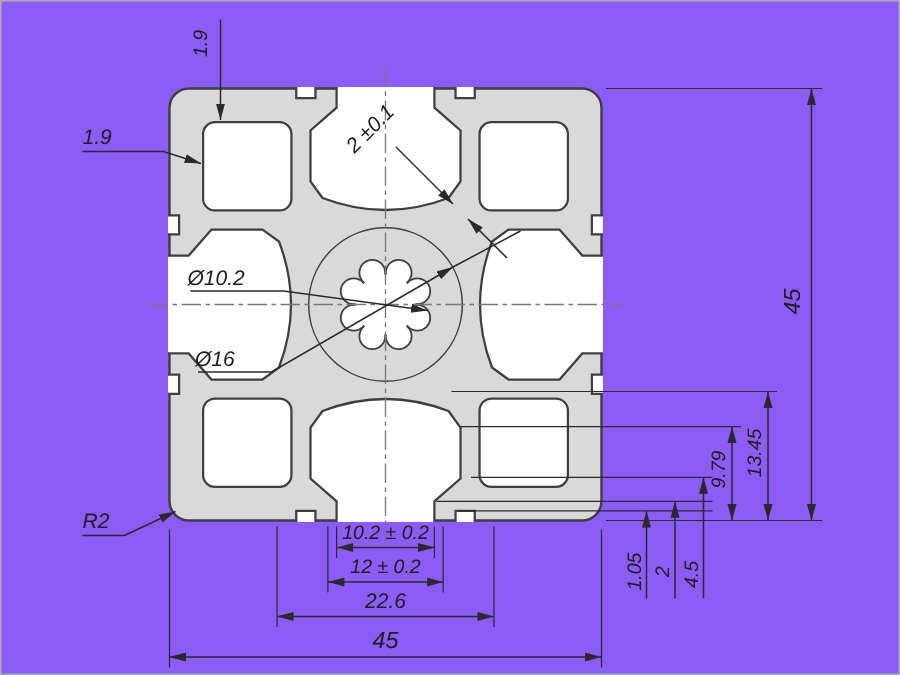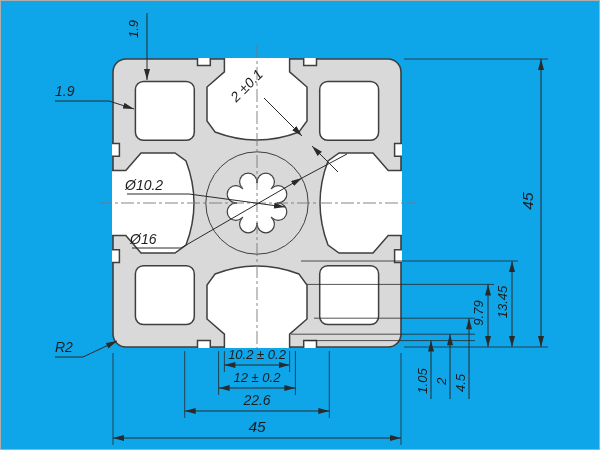--- a/index.html
+++ b/index.html
@@ -1,17 +1,17 @@
 <!DOCTYPE html>
 <html><head>
 <meta charset="utf-8">
 <style>
   html,body{margin:0;padding:0;background:#e8e8e8;}
   .canvas{
-    width:600px;height:450px;position:relative;background:#0ea5e9;
+    width:600px;height:450px;position:relative;background:#8b5cf6;
     border:1px solid #adadad;box-sizing:border-box;overflow:hidden;
     font-family:"Liberation Sans",sans-serif;
   }
   svg{display:block;}
   text{
     font-family:"Liberation Sans",sans-serif;
     font-style:italic;
     font-size:14px;
     fill:#1d1d1d;
   }

